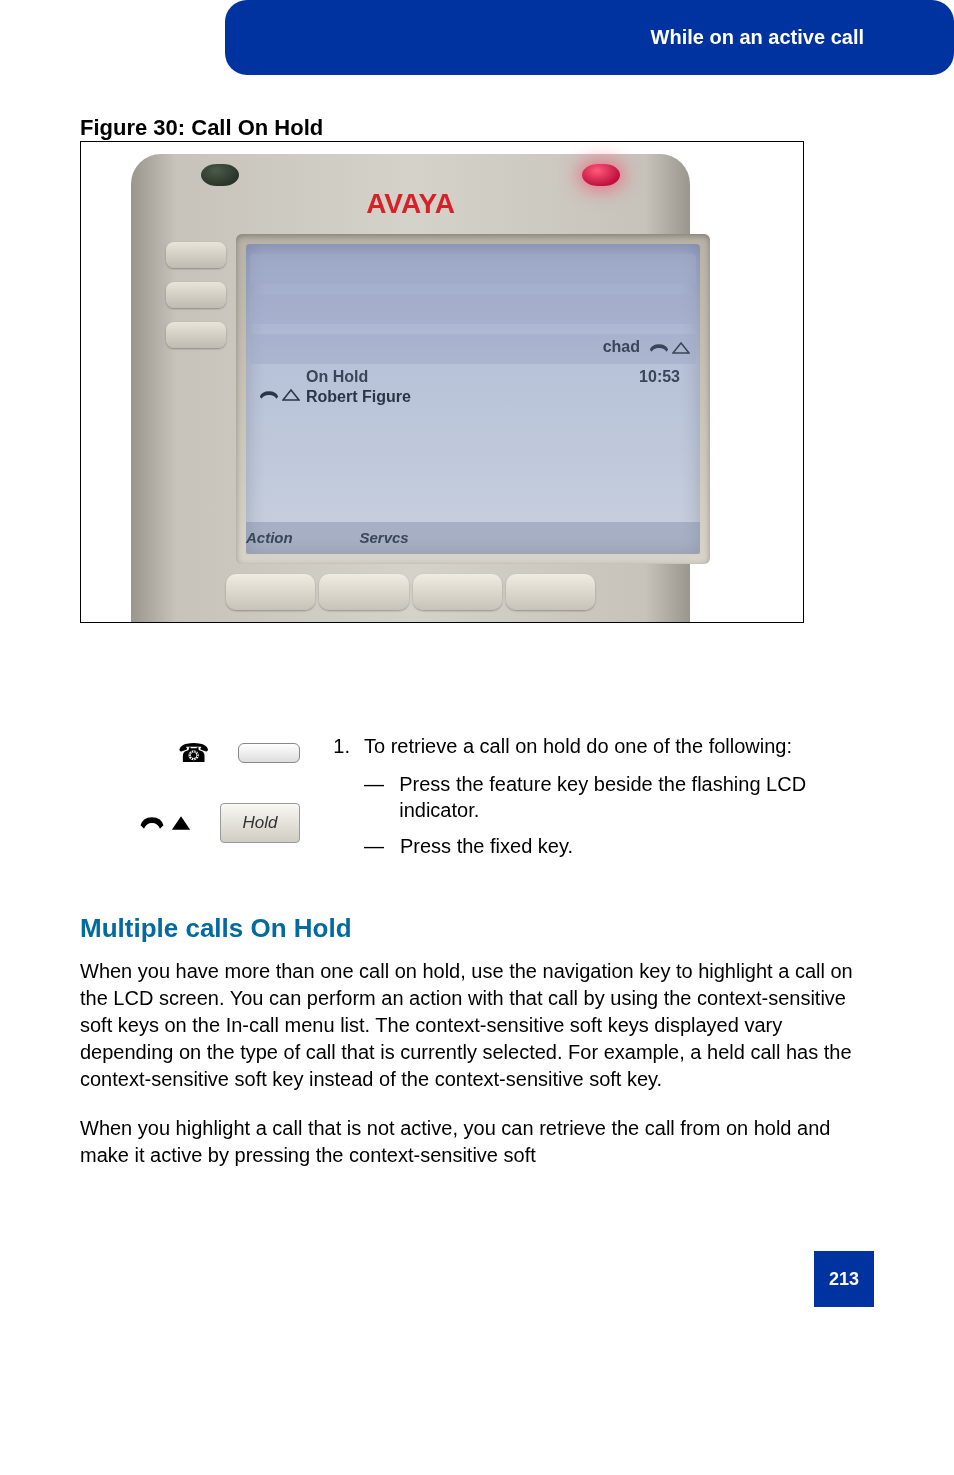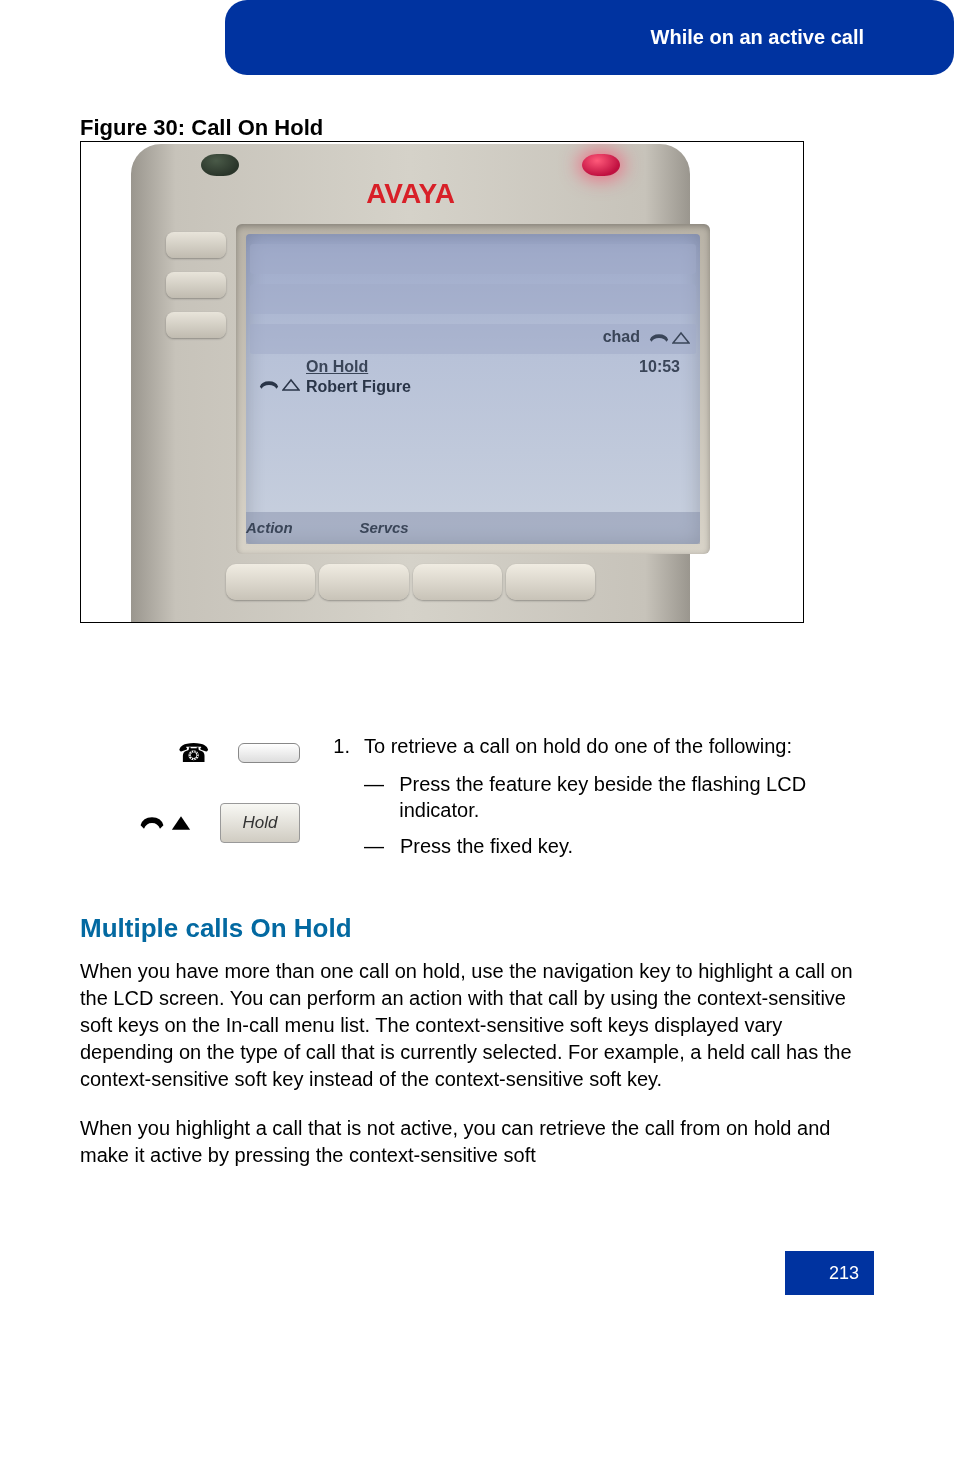--- a/index.html
+++ b/index.html
@@ -45,21 +45,21 @@
     border: 1px solid #000;
     width: 722px;
     height: 480px;
     position: relative;
     overflow: hidden;
     background: #fff;
   }
   .phone-body {
     position: absolute;
     left: 50px;
-    top: 2px;
+    top: 12px;
     width: 559px;
     height: 615px;
     background: linear-gradient(to right, #9a968e 0%, #c7c3ba 8%, #d5d2c9 50%, #c7c3ba 92%, #9a968e 100%);
     border-radius: 30px 30px 0 0;
   }
   .led {
     position: absolute;
     width: 38px;
     height: 22px;
     border-radius: 50% / 60%;
@@ -126,21 +126,21 @@
   }
   .lcd-chad { right: 60px; top: 94px; }
   .lcd-chad-icon {
     position: absolute;
     right: 10px;
     top: 97px;
     display: flex;
     gap: 2px;
   }
   .lcd-time { right: 20px; top: 124px; margin-left: 26px; }
-  .lcd-onhold { left: 60px; top: 124px; text-decoration: underline; }
+  .lcd-onhold { left: 60px; top: 124px; }
   .lcd-name { left: 60px; top: 144px; color: #2a3548; }
   .lcd-hold-icons {
     position: absolute;
     left: 12px;
     top: 144px;
     display: flex;
     gap: 2px;
   }
   .lcd-softkey-bar {
     position: absolute;
@@ -270,31 +270,30 @@
     margin-bottom: 14px;
   }
   .body-text {
     font-size: 20px;
     line-height: 1.35;
     margin-bottom: 22px;
   }
   .page-number-box {
     margin: 60px 80px 0 auto;
     width: 60px;
-    height: 44px;
+    height: 56px;
     background: #0033a0;
     color: #fff;
-    font-weight: normal;
+    font-weight: bold;
     font-size: 18px;
     display: flex;
     align-items: center;
     justify-content: center;
     float: right;
     font-family: "Futura", Arial, sans-serif;
-    padding-left: 29px;
   }
   .handset-svg { width: 22px; height: 14px; }
   .speaker-svg { width: 18px; height: 14px; }
 </style>
 </head>
 <body>
 
 <div class="top-bar">
   <div class="top-bar-blue">While on an active call</div>
 </div>

